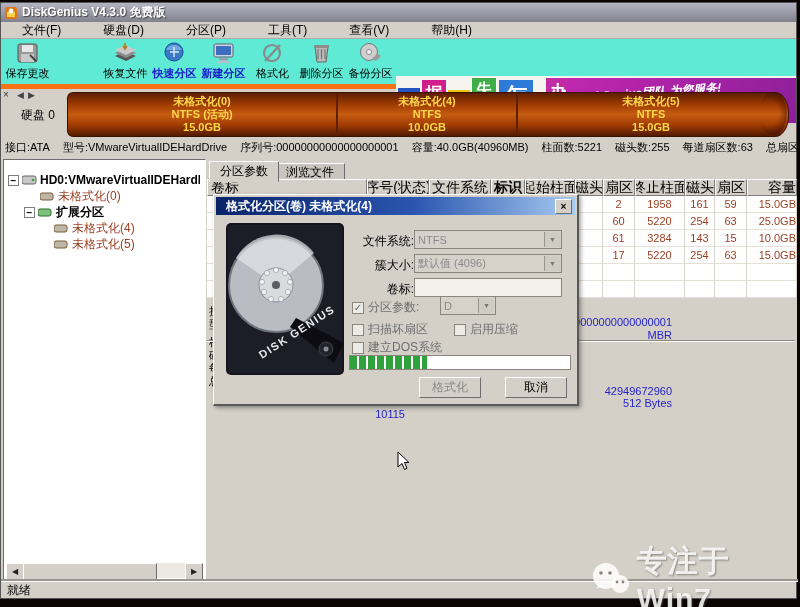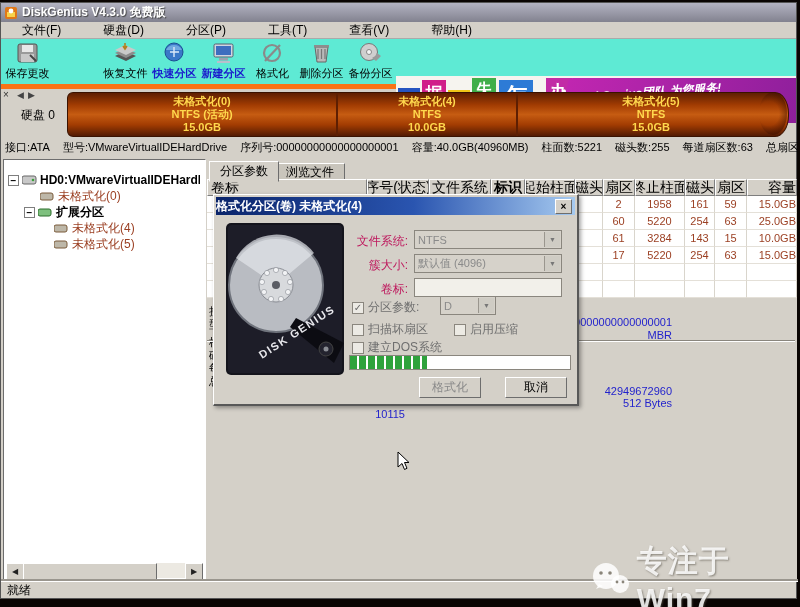--- a/index.html
+++ b/index.html
@@ -73,24 +73,24 @@
   
   #details{left:206px;top:295px;width:590px;height:281px;background:#d4d0c8;}
   .blueval{position:absolute;color:#2323cc;font-size:11px;text-align:right;width:190px;}
   .cliplabel{position:absolute;left:2px;width:7px;overflow:hidden;font-size:11px;white-space:nowrap;color:#000;}
   #divider{position:absolute;left:0;top:42px;width:588px;border-top:1px solid #8a867e;border-bottom:1px solid #fff;}
   
   #dialog{left:212px;top:191px;width:366px;height:212px;background:#d4d0c8;
           border-top:1px solid #fff;border-left:1px solid #fff;border-right:2px solid #585858;border-bottom:2px solid #585858;
           box-shadow:2px 2px 4px rgba(0,0,0,.35);box-sizing:border-box;}
   #dlg-title{position:absolute;left:2px;top:2px;right:2px;height:18px;background:linear-gradient(90deg,#0a246a,#2a55b0 55%,#a6caf0);
-             display:flex;align-items:center;color:#fff;font-weight:bold;font-size:12px;padding-left:0;box-sizing:border-box;}
+             display:flex;align-items:center;color:#fff;font-weight:bold;font-size:12px;padding-left:10px;box-sizing:border-box;}
   #dlg-close{position:absolute;right:3px;top:2px;width:15px;height:13px;background:#d4d0c8;font-size:10px;font-weight:bold;
              display:flex;align-items:center;justify-content:center;color:#000;}
-  .dlabel{position:absolute;font-size:12px;color:#be185d;text-align:right;width:64px;}
+  .dlabel{position:absolute;font-size:12px;color:#000000;text-align:right;width:64px;padding-left:6px;}
   .dcombo{position:absolute;height:19px;background:#d6d2ca;border:1px solid #8a867e;box-sizing:border-box;
           display:flex;align-items:center;padding-left:3px;font-size:11px;color:#8a8a8a;}
   .dcombo .arrowbtn{position:absolute;right:1px;top:1px;bottom:1px;width:15px;background:#cfccc4;border-left:1px solid #9a968e;
           display:flex;align-items:center;justify-content:center;font-size:7px;color:#777;}
   .dinput{position:absolute;height:19px;background:#f2f0ea;border:1px solid #8a867e;box-sizing:border-box;}
   .cb{position:absolute;display:flex;align-items:center;font-size:12px;color:#6f6f6f;white-space:nowrap;}
   .cbbox{width:12px;height:12px;background:#eceae4;border:1px solid #8a867e;margin-right:4px;box-sizing:border-box;
          display:flex;align-items:center;justify-content:center;font-size:10px;color:#666;line-height:10px;}
   #progress{position:absolute;left:135px;top:160px;width:222px;height:15px;background:#fff;border:1px solid #8a867e;box-sizing:border-box;}
   #progress-fill{height:100%;background:repeating-linear-gradient(90deg,#2fa23c 0 7px,#ffffff 7px 9px);}

